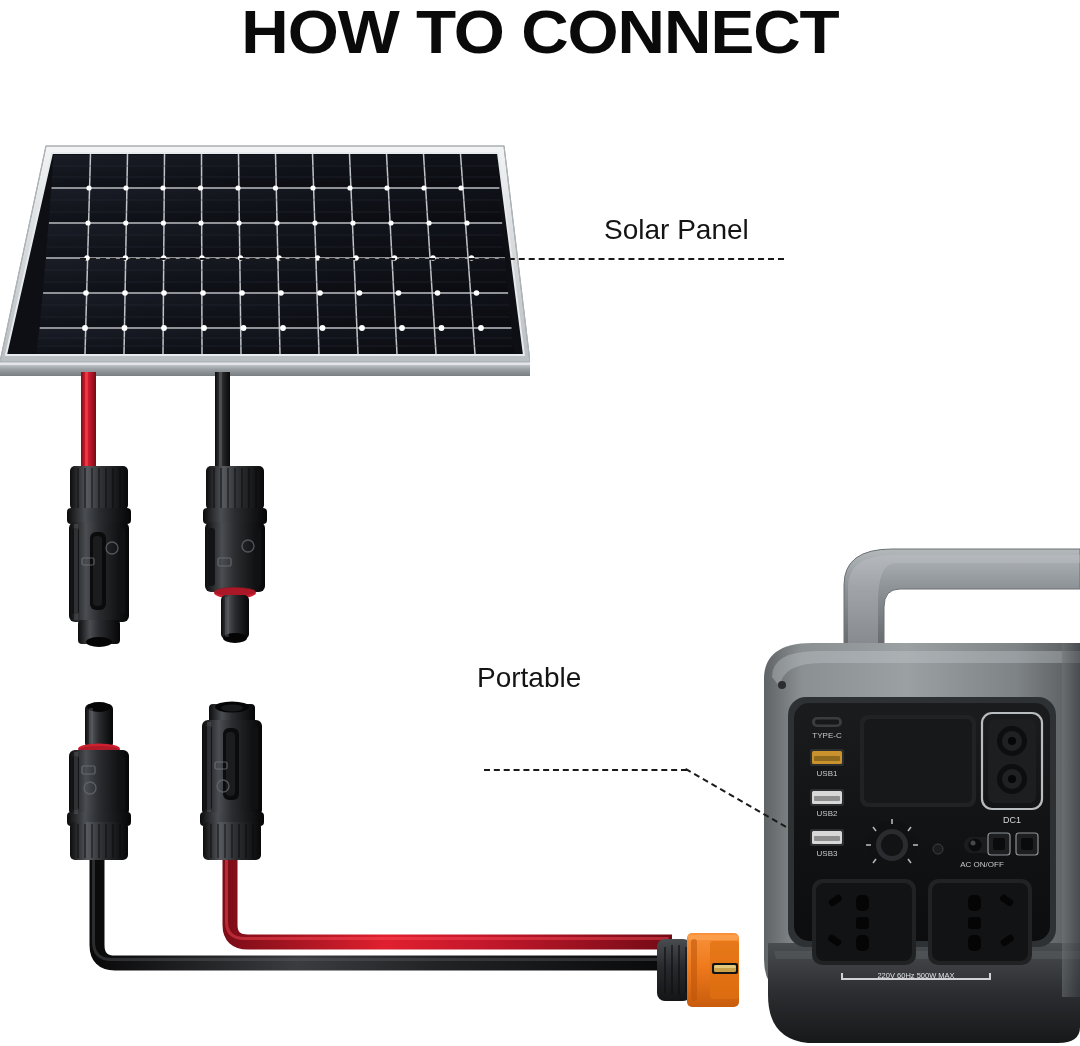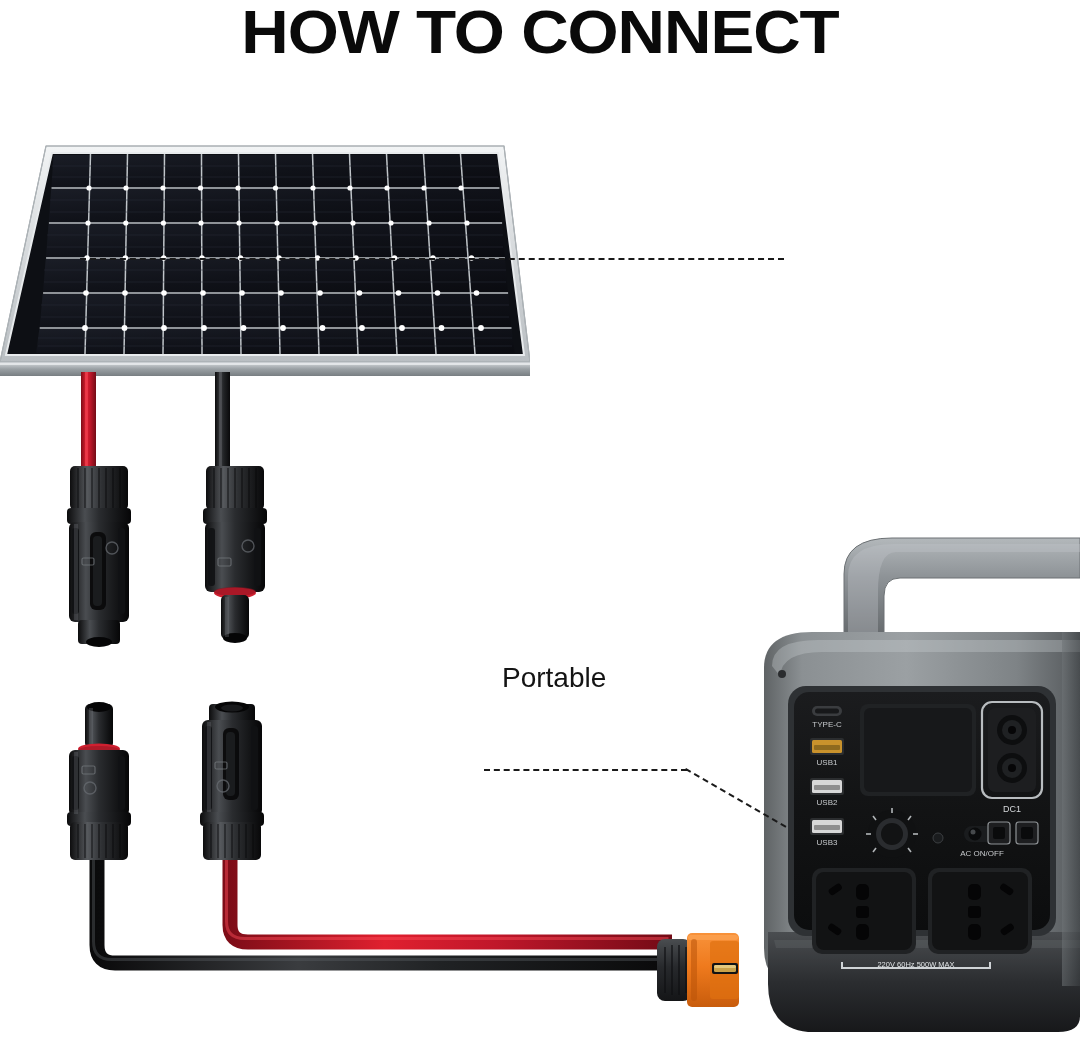--- a/index.html
+++ b/index.html
@@ -13,40 +13,40 @@
     position:absolute;left:0;top:-4px;width:1080px;text-align:center;
     font-family:"Liberation Sans","DejaVu Sans",sans-serif;
     font-weight:700;font-size:62px;letter-spacing:-1px;
     color:#0a0a0a;transform:scaleX(1.06);transform-origin:50% 0;
     white-space:nowrap;line-height:72px;
   }
 
   
   .callout{position:absolute;color:#141414;font-size:28px;line-height:36px;font-weight:400;white-space:nowrap;}
   #lbl-panel{left:604px;top:212px;}
-  #lbl-gen{left:502px;top:660px;}
+  #lbl-gen{left:477px;top:660px;}
 
   .leader{position:absolute;height:0;border-top:2px dashed #1a1a1a;}
   #leader-panel{left:80px;top:258px;width:704px;}
   #leader-gen-h{left:484px;top:769px;width:203px;}
   #leader-gen-d{left:686px;top:768px;width:116px;transform-origin:0 0;transform:rotate(30deg);}
 
   
   #panel{position:absolute;left:0px;top:132px;width:530px;height:260px;}
   #panel svg{display:block;}
 
   
   .mc4{position:absolute;}
   .mc4 svg{display:block;}
 
   
   #wires{position:absolute;left:0;top:0;width:1080px;height:1046px;pointer-events:none;}
 
   
-  #gen{position:absolute;left:742px;top:516px;width:338px;height:520px;}
+  #gen{position:absolute;left:742px;top:527px;width:338px;height:520px;}
   #gen svg{display:block;}
 
   
   #xt60{position:absolute;left:655px;top:925px;width:95px;height:85px;}
 </style>
 </head>
 <body>
 
 <div id="stage">
 
@@ -569,20 +569,21 @@
 
         <path d="M 100 446 L 100 452 L 248 452 L 248 446" fill="none" stroke="#cfd3d6" stroke-width="2"></path>
       </g>
       <text x="174" y="451" font-family="Liberation Sans, sans-serif" font-size="7.5" fill="#dfe2e4" text-anchor="middle">220V 60Hz 500W MAX</text>
 
       <rect x="320" y="116" width="18" height="354" fill="url(#sideG)" opacity="0.55"></rect>
     </svg>
   </div>
 
   <div class="leader" id="leader-panel"></div>
+  <div class="callout" id="lbl-panel">Solar Panel</div>
 
   <div class="leader" id="leader-gen-h"></div>
   <div class="leader" id="leader-gen-d"></div>
   <div class="callout" id="lbl-gen">
     <div>Portable</div>
   </div>
 
 </div>
 
 </body></html>

